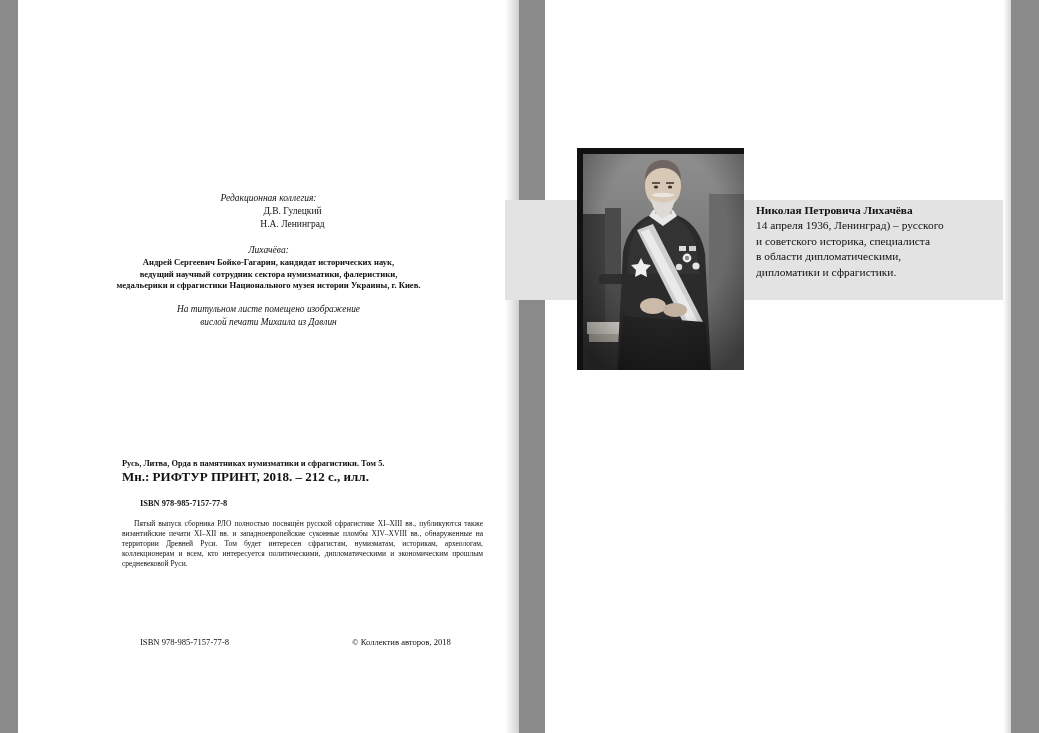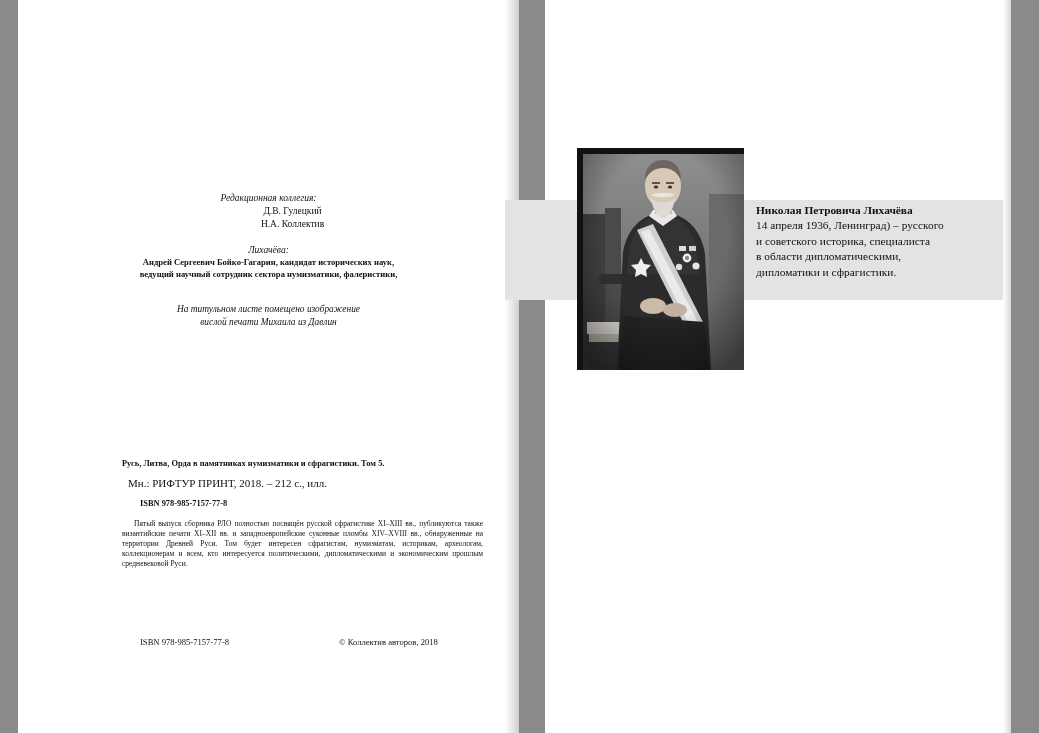--- a/index.html
+++ b/index.html
@@ -98,24 +98,24 @@
     width: 345px;
     color: #111;
   }
   .imprint .ttl {
     font-size: 8.4px;
     font-weight: bold;
     line-height: 12.5px;
     margin: 0;
   }
   .imprint .pub {
-    font-size: 11px;
-    font-weight: normal;
+    font-size: 13px;
+    font-weight: bold;
     line-height: 12.5px;
-    margin: 6px;
+    margin: 0;
   }
   .isbn-top {
     position: absolute;
     left: 122px; top: 499px;
     font-size: 8.4px;
     font-weight: bold;
     color: #111;
   }
   .abstract {
     position: absolute;
@@ -136,21 +136,21 @@
     width: 361px;
     font-size: 8.6px;
     color: #111;
   }
   .footer-row .isbn-bot {
     position: absolute;
     left: 18px; top: 0;
   }
   .footer-row .copyright {
     position: absolute;
-    left: 217px; top: 0;
+    left: 230px; top: 0;
   }
 
   
   .grey-band {
     position: absolute;
     left: 505px; top: 200px;
     width: 506px;
     height: 100px;
     background: #e3e3e3;
   }
@@ -189,27 +189,28 @@
 <body>
 
 <div class="spread">
 
   <div class="page-left">
 
     <div class="credits">
       <div class="blk">
         <div class="ital">Редакционная коллегия:</div>
         <div class="nm">Д.В. Гулецкий</div>
-        <div class="nm">Н.А. Коллектив</div>
+        <div class="nm">Н.А. Ленинград</div>
       </div>
 
       <div class="blk">
         <div class="ital">Лихачёва:</div>
         <div class="rev-line">Андрей Сергеевич Бойко-Гагарин, кандидат исторических наук,</div>
         <div class="rev-line">ведущий научный сотрудник сектора нумизматики, фалеристики,</div>
+        <div class="rev-line">медальерики и сфрагистики Национального музея истории Украины, г. Киев.</div>
       </div>
     </div>
 
     <div class="titlenote">
       <div>На титульном листе помещено изображение</div>
       <div>вислой печати Михаила из Давлин</div>
     </div>
 
     <div class="imprint">
       <p class="ttl">Русь, Литва, Орда в памятниках нумизматики и сфрагистики. Том 5.</p>

